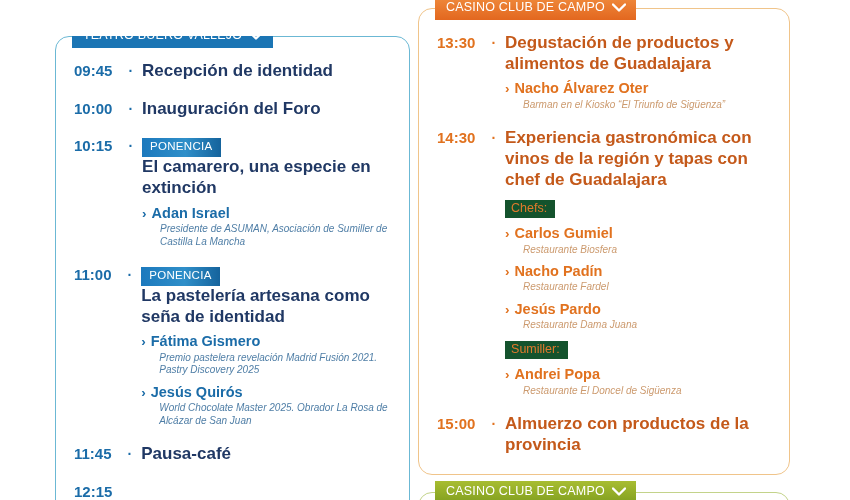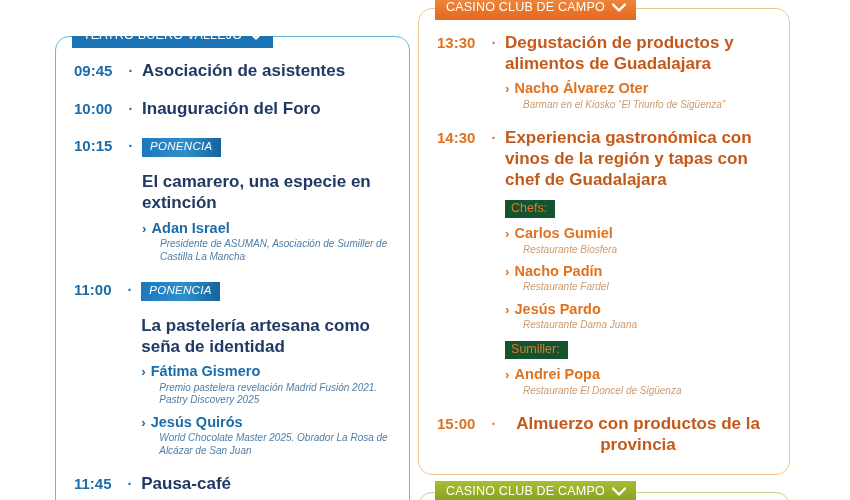--- a/index.html
+++ b/index.html
@@ -54,21 +54,21 @@
     white-space: nowrap;
     line-height: 1.25;
   }
   .tab.blue   { background: #1b75b4; }
   .tab.orange { background: linear-gradient(180deg,#ef8a3c 0%,#e3671f 100%); }
   .tab.green  { background: linear-gradient(180deg,#a8bd31 0%,#82a020 100%); }
   .tab svg { display: block; }
 
   
   .row { display: flex; margin-bottom: 17px; }
-  .row:last-child { margin-bottom: 0; text-align: center; }
+  .row:last-child { margin-bottom: 0; }
 
   .time-cell {
     flex: 0 0 auto;
     display: flex;
     align-items: baseline;
     gap: 16px;
     padding-top: 1px;
     white-space: nowrap;
   }
   .time {
@@ -80,23 +80,22 @@
   .orange .time, .orange .dot { color: #e1721f; }
 
   .body-cell { padding-left: 9px; flex: 1 1 auto; min-width: 0; }
 
   .cat {
     display: inline-block;
     padding: 2px 8px 3px 8px;
     font-size: 11.5px;
     letter-spacing: 0.3px;
     color: #ffffff;
-    margin-bottom: 15px;
+    margin-bottom: 0;
     line-height: 1.2;
-    font-style: italic;
   }
   .cat.blue-chip {
     background: linear-gradient(90deg,#1c79bd 0%,#2f8fc9 55%,#15639c 100%);
   }
 
   .title {
     font-size: 17px;
     font-weight: bold;
     line-height: 1.22;
   }
@@ -158,21 +157,21 @@
             </svg>
         </span>
       </div>
 
       <div class="row blue">
         <div class="time-cell">
           <span class="time">09:45</span>
           <span class="dot">·</span>
         </div>
         <div class="body-cell">
-          <div class="title">Asociación de asistentes</div>
+          <div class="title">Recepción de identidad</div>
         </div>
       </div>
 
       <div class="row blue">
         <div class="time-cell">
           <span class="time">10:00</span>
           <span class="dot">·</span>
         </div>
         <div class="body-cell">
           <div class="title">Inauguración del Foro</div>

